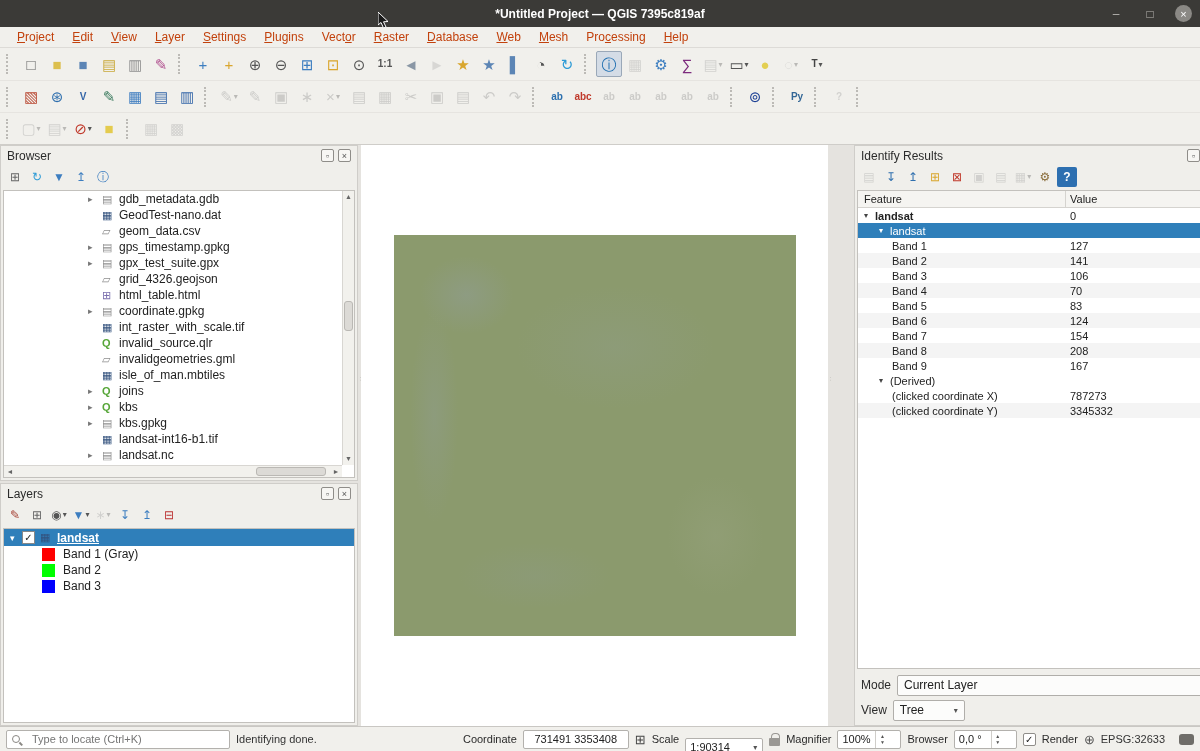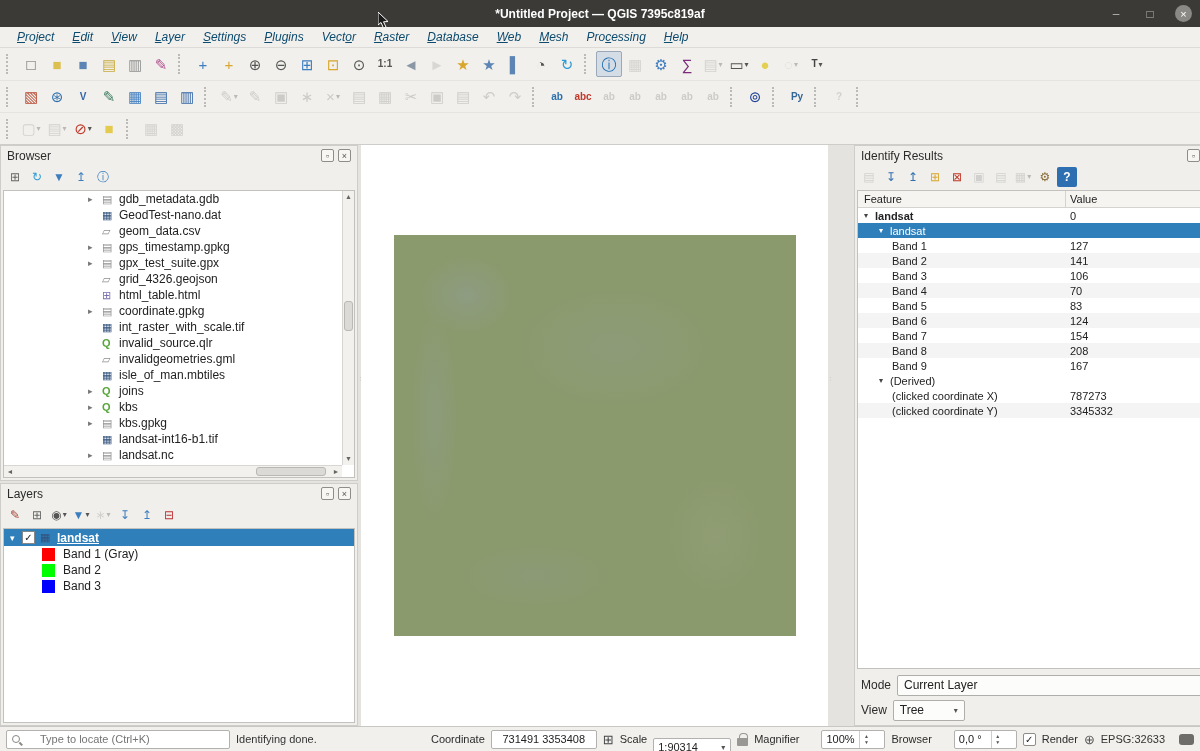--- a/index.html
+++ b/index.html
@@ -8,21 +8,21 @@
 
   
   #titlebar { position:absolute; left:0; top:0; width:1200px; height:27px; background:#3b3a37; display:flex; align-items:center; }
   #titlebar .title { position:absolute; left:0; right:0; text-align:center; color:#fff; font-weight:bold; font-size:12px; }
   #titlebar .wbtns { position:absolute; right:8px; top:0; height:27px; display:flex; align-items:center; gap:16px; }
   .wbtn { color:#b9b7b3; font-size:12px; width:18px; height:18px; display:flex; align-items:center; justify-content:center; cursor:default; }
   .wbtn.close { background:#8b8985; color:#fff; border-radius:50%; width:17px; height:17px; font-size:11px; }
 
   
   #menubar { position:absolute; left:0; top:27px; width:1200px; height:21px; background:#f1f0ec; border-bottom:1px solid #dddbd7; display:flex; align-items:center; padding-left:8px; }
-  .mitem { padding:2px 9px; font-size:12px; color:#0c4a6e;font-style:italic; }
+  .mitem { padding:2px 9px; font-size:12px; color:#c2410c; }
   .mitem .u { text-decoration:underline; }
 
   
   .toolbar { position:absolute; left:0; width:1200px; background:#f1f0ec; display:flex; align-items:center; padding-left:2px; }
   #tbrow1 { top:48px; height:32px; }
   #tbrow2 { top:80px; height:32px; border-top:1px solid #e6e4e0; }
   #tbrow3 { top:112px; height:33px; border-top:1px solid #e6e4e0; border-bottom:1px solid #cfcdc9; }
   .tbi { width:26px; height:26px; display:flex; align-items:center; justify-content:center; border-radius:2px; position:relative; }
   .tbi .g { font-size:15px; line-height:1; }
   .tbi.txt .g { font-size:10px; font-weight:bold; }
@@ -102,28 +102,28 @@
   .iselrow { display:flex; align-items:center; position:absolute; left:6px; height:22px; font-size:12px; }
   #mode-row { bottom:29px; right:6px; }
   #view-row { bottom:4px; }
   .sellabel { margin-right:6px; color:#2b2b2b; }
   .selbox { background:#fcfcfb; border:1px solid #b0aeaa; border-radius:2px; height:21px; display:flex; align-items:center; padding:0 6px; flex:1; position:relative; font-size:12px; }
   .selbox::after { content:"▾"; position:absolute; right:6px; font-size:8px; color:#555; }
   #view-row .selbox { flex:none; width:72px; }
 
   
   #statusbar { position:absolute; left:0; top:726px; width:1200px; height:25px; background:#f1f0ec; border-top:1px solid #c9c7c3; display:flex; align-items:center; padding:0 6px; gap:6px; }
-  #locator { width:224px; height:19px; background:#fff; border:1px solid #b3b1ad; border-radius:2px; display:flex; align-items:center; padding:0 5px; color:#8a8884; gap:20px; }
+  #locator { width:224px; height:19px; background:#fff; border:1px solid #b3b1ad; border-radius:2px; display:flex; align-items:center; padding:0 5px; color:#8a8884; gap:12px; }
   #locator input { border:none; outline:none; width:100%; font-size:11px; font-family:"Liberation Sans",sans-serif; color:#444; background:transparent; }
   .mag-ico { width:8px; height:8px; border:1.5px solid #8a8884; border-radius:50%; position:relative; flex:none; }
   .mag-ico::after { content:""; position:absolute; width:4px; height:1.5px; background:#8a8884; left:6px; top:7px; transform:rotate(45deg); }
   .sbtext { color:#333; }
   .sblabel { color:#2b2b2b; }
   .sbinput { height:19px; background:#fff; border:1px solid #b3b1ad; border-radius:2px; display:flex; align-items:center; padding:0 4px; font-size:11px; }
-  .spin { padding-right:12px;margin-left:16px; }
+  .spin { padding-right:12px; }
   .spin .val { flex:1; }
   .spin .arrs { width:13px; border-left:1px solid #cfcdc9; height:100%; display:flex; flex-direction:column; align-items:center; justify-content:center; font-size:5px; color:#555; line-height:6px; }
   .combo { position:relative; padding-right:0;margin-top:16px; }
   .combo::after { content:"▾"; position:absolute; right:5px; font-size:8px; color:#555; }
   .lock-ico { width:11px; height:8px; background:#9a9894; border-radius:1px; position:relative; margin-top:5px; }
   .lock-ico::before { content:""; position:absolute; left:2px; top:-5px; width:7px; height:6px; border:1.5px solid #9a9894; border-bottom:none; border-radius:4px 4px 0 0; }
   .cbx { width:13px; height:13px; background:#fff; border:1px solid #8f8d89; border-radius:2px; font-size:10px; line-height:11px; text-align:center; color:#222; }
   .globe { font-size:13px; color:#555; }
   .bubble { width:15px; height:11px; background:#6f6d69; border-radius:3px; position:relative; margin-left:8px; }
   .bubble::after { content:""; position:absolute; left:3px; bottom:-4px; border:4px solid transparent; border-top-color:#6f6d69; border-left-width:2px; border-right-width:2px; }

